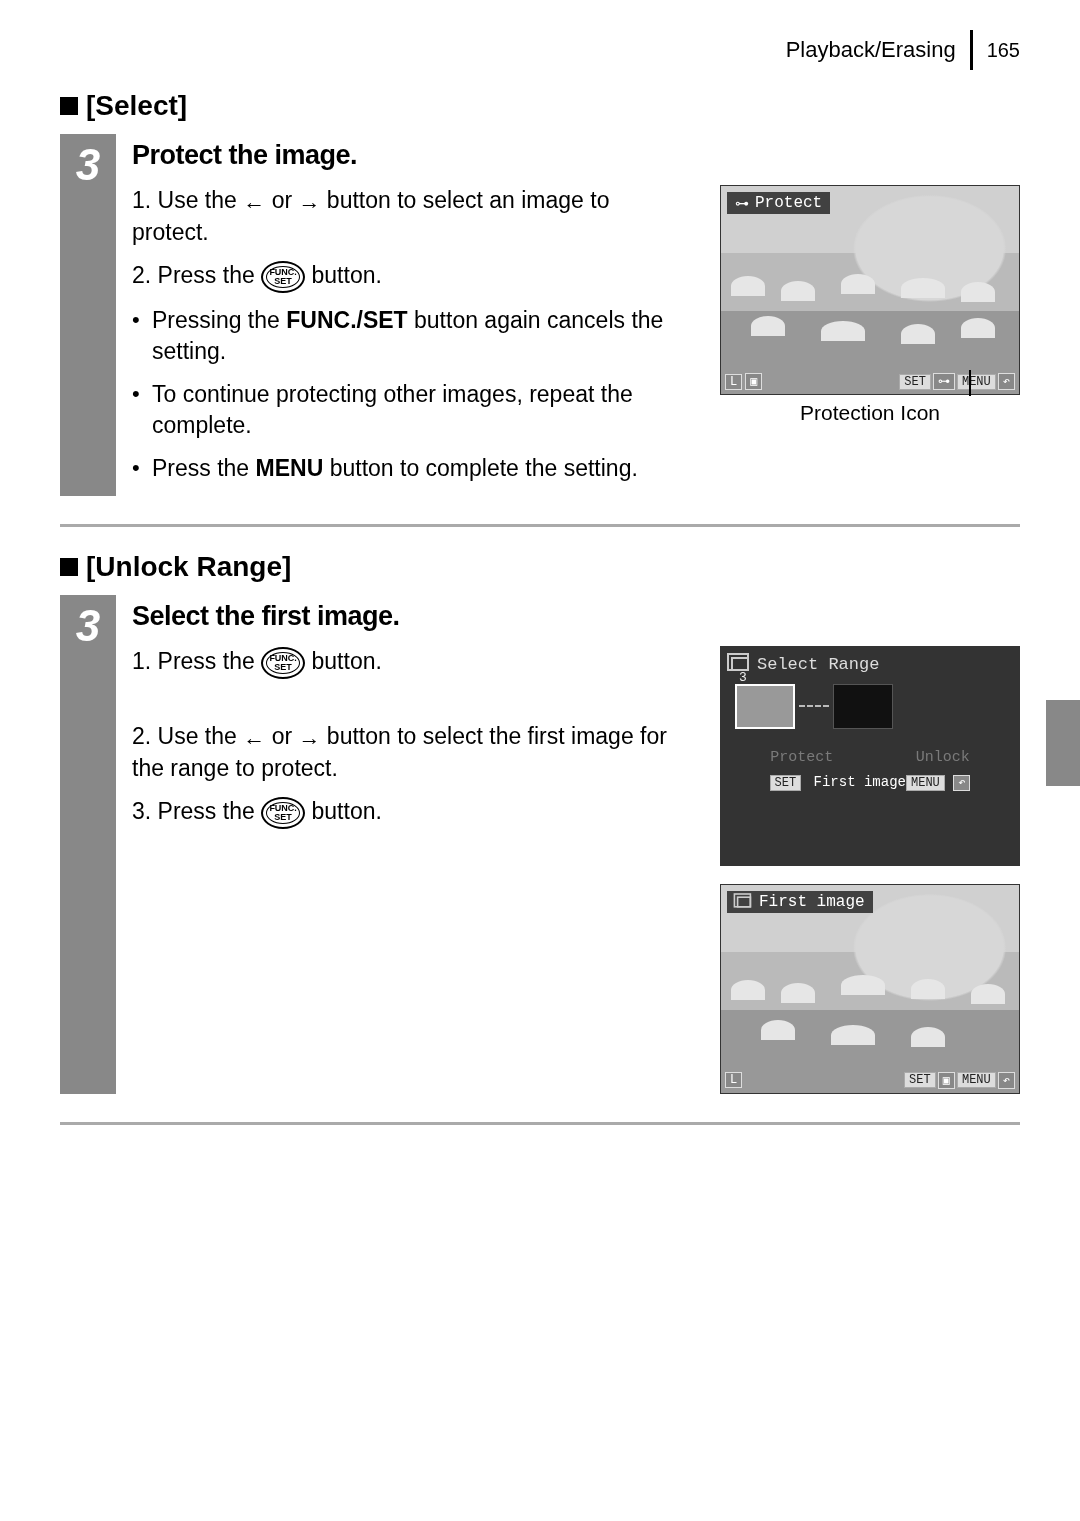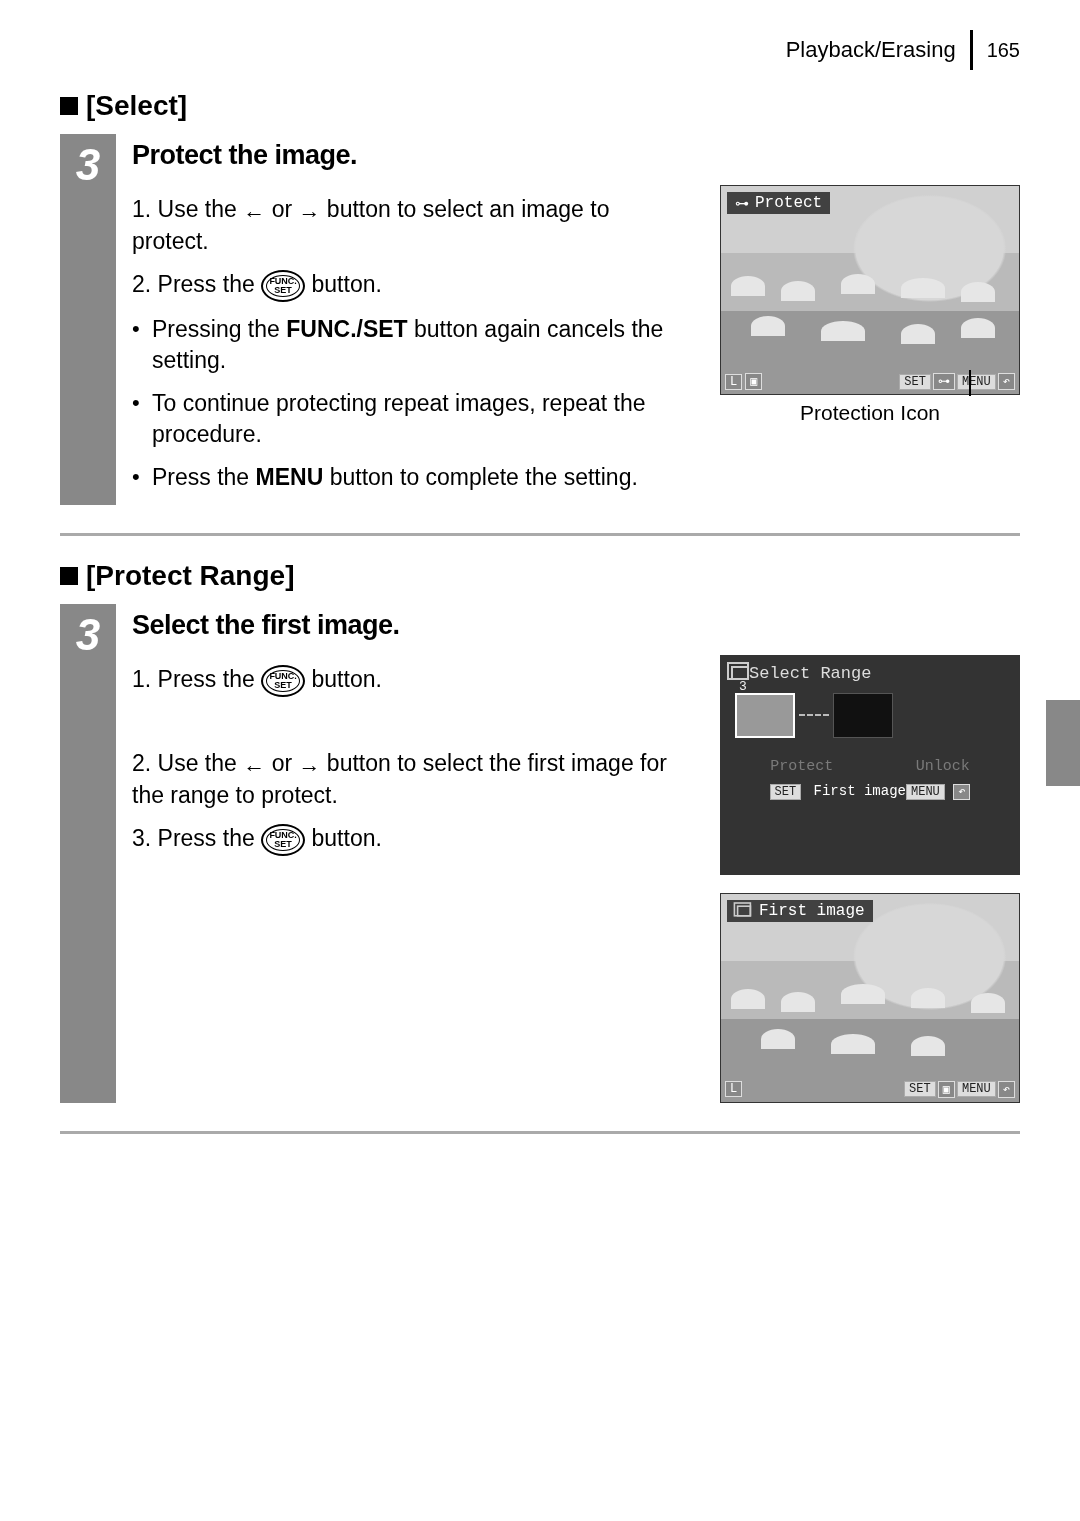--- a/index.html
+++ b/index.html
@@ -58,21 +58,21 @@
   .step-heading {
     font-size: 27px;
     font-weight: 900;
     margin: 6px 0 14px 0;
     letter-spacing: -0.5px;
   }
   .columns { display: flex; gap: 30px; }
   .text-col { flex: 1; font-size: 23px; line-height: 1.35; }
   .fig-col { width: 300px; }
   .text-col ol { list-style: none; padding-left: 0; }
-  .text-col ol li { margin-bottom: 12px; padding-left: 0; margin-top: 9px; }
+  .text-col ol li { margin-bottom: 12px; padding-left: 0; }
   .text-col ul { list-style: none; padding-left: 0; }
   .text-col ul li { margin-bottom: 12px; padding-left: 20px; position: relative; }
   .text-col ul li::before { content: "•"; position: absolute; left: 0; top: 0; font-size: 22px; }
   .bold-inline { font-weight: bold; }
   .arrow-icon { display: inline-block; font-size: 22px; font-weight: bold; vertical-align: middle; }
   .funcset-icon {
     display: inline-flex;
     width: 44px; height: 32px;
     border: 2.5px solid #000;
     border-radius: 50%;
@@ -139,21 +139,21 @@
   .chip-light { background: #ddd; color: #222; border: 1px solid #aaa; padding: 0 4px; font-size: 12px; }
   .fig-caption { text-align: center; font-size: 21px; margin-top: 6px; }
   .protection-line {
     position: absolute;
     bottom: -2px; right: 48px;
     width: 2px; height: 26px;
     background: #000;
   }
   .lcd-selectrange { height: 220px; background: #333; }
   .sr-title {
-    display: flex; align-items: center; 
+    display: flex; align-items: center; gap: 8px;
     padding: 8px 10px 0 10px;
     font-size: 17px; color: #ddd;
   }
   .sr-icon-rect {
     display: inline-block; width: 18px; height: 14px;
     border: 2px solid #ccc; position: relative;
   }
   .sr-icon-rect::after {
     content: ""; position: absolute; width: 18px; height: 14px;
     border: 2px solid #ccc; top: -6px; left: -6px;
@@ -233,21 +233,21 @@
               <span>FUNC.</span>
                 <span>SET</span>
             </span>
             <span> button.</span>
           </li>
         </ol>
         <ul>
           <li>
             <span>Pressing the </span><span class="bold-inline">FUNC./SET</span><span> button again cancels the setting.</span>
           </li>
-          <li>To continue protecting repeat images, repeat the procedure.</li>
+          <li>To continue protecting other images, repeat the complete.</li>
           <li>
             <span>Press the </span><span class="bold-inline">MENU</span><span> button to complete the setting.</span>
           </li>
         </ul>
       </div>
       <div class="fig-col">
         <div class="lcd lcd-protect">
           <div class="lcd-beach">
             <div class="umbrellas">
               <div class="umb" style="left:10px;top:90px"></div>
@@ -281,21 +281,21 @@
         </div>
         <div class="fig-caption">Protection Icon</div>
       </div>
     </div>
   </div>
 </div>
 
 <hr class="hr-gray">
 
 <h2 class="section-title">
-  <span>[Protect Range]</span>
+  <span>[Unlock Range]</span>
 </h2>
 
 <div class="step-row">
   <div class="step-num-box">3</div>
   <div class="step-content">
     <div class="step-heading">Select the first image.</div>
     <div class="columns">
       <div class="text-col">
         <ol>
           <li>

